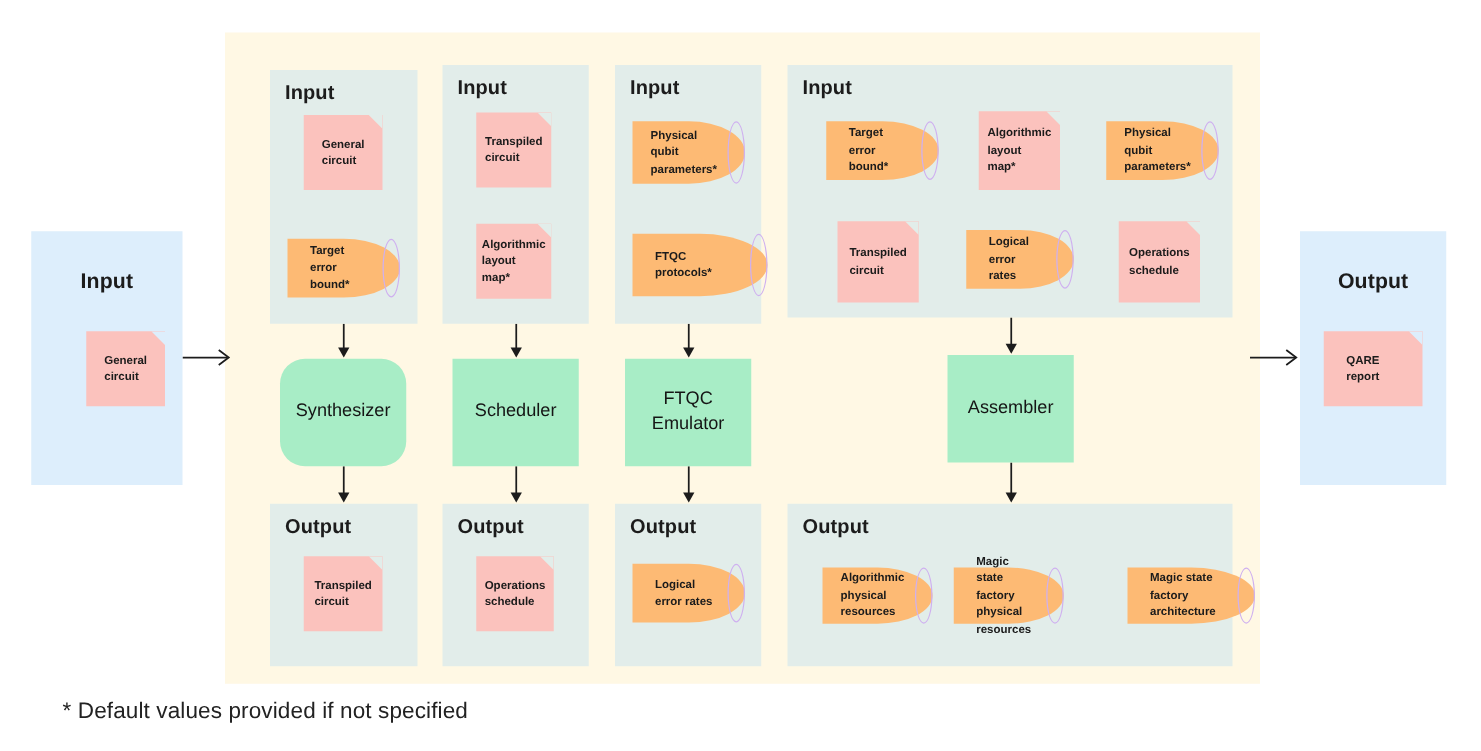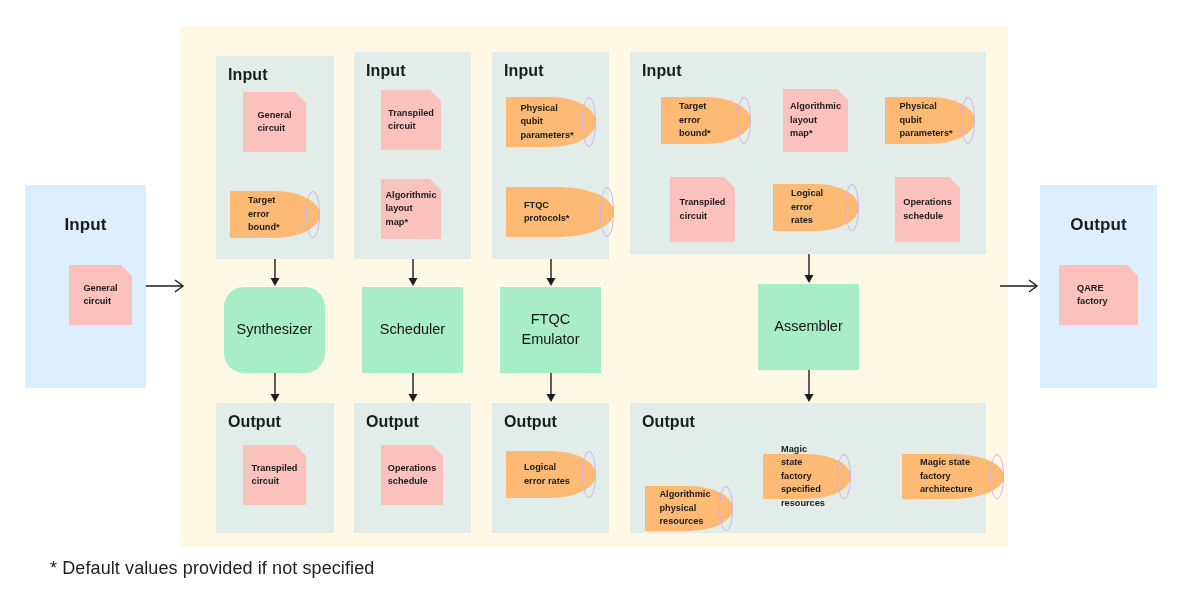--- a/index.html
+++ b/index.html
@@ -269,42 +269,42 @@
   </svg>
   <div class="process" style="left:758px; top:284px; width:101px; height:86px;">
     <span>Assembler</span>
   </div>
   <svg class="arrow-v" style="left:800px; top:370px; width:18px; height:33px;" viewBox="0 0 18 33">
     <line x1="9" y1="0" x2="9" y2="26" stroke="#1c1c1c" stroke-width="1.4"></line>
     <polygon points="4.5,24 13.5,24 9,32" fill="#1c1c1c"></polygon>
   </svg>
   <div class="section" style="left:630px; top:403px; width:356px; height:130px;">
     <div class="section-title">Output</div>
-    <div class="node cyl" style="left:15px; top:51px; width:88px; height:45px;margin-top:32px;">
+    <div class="node cyl" style="left:28px; top:51px; width:88px; height:45px;">
       <span class="cap"></span>
       <span class="label">Algorithmic physical resources</span>
     </div>
     <div class="node cyl" style="left:133px; top:51px; width:88px; height:45px;">
       <span class="cap"></span>
-      <span class="label">Magic state factory specified resources</span>
+      <span class="label">Magic state factory physical resources</span>
     </div>
     <div class="node cyl" style="left:244px; top:51px; width:102px; height:45px;margin-left:28px;">
       <span class="cap"></span>
       <span class="label">Magic state factory architecture</span>
     </div>
   </div>
 
   <svg class="arrow-h" style="left:1000px; top:276px; width:42px; height:20px;" viewBox="0 0 42 20">
     <line x1="0" y1="10" x2="36" y2="10" stroke="#1c1c1c" stroke-width="1.4"></line>
     <polyline points="29,4 37,10 29,16" fill="none" stroke="#1c1c1c" stroke-width="1.4"></polyline>
   </svg>
 
   <div class="io-panel right">
     <div class="io-title">Output</div>
     <div class="node doc on-io" style="left:19px; top:80px; width:79px; height:60px;">
       <span class="fold"></span>
-      <span class="label">QARE factory</span>
+      <span class="label">QARE report</span>
     </div>
   </div>
 
   <div class="footnote">* Default values provided if not specified</div>
 
 </div>
 
 </body></html>

